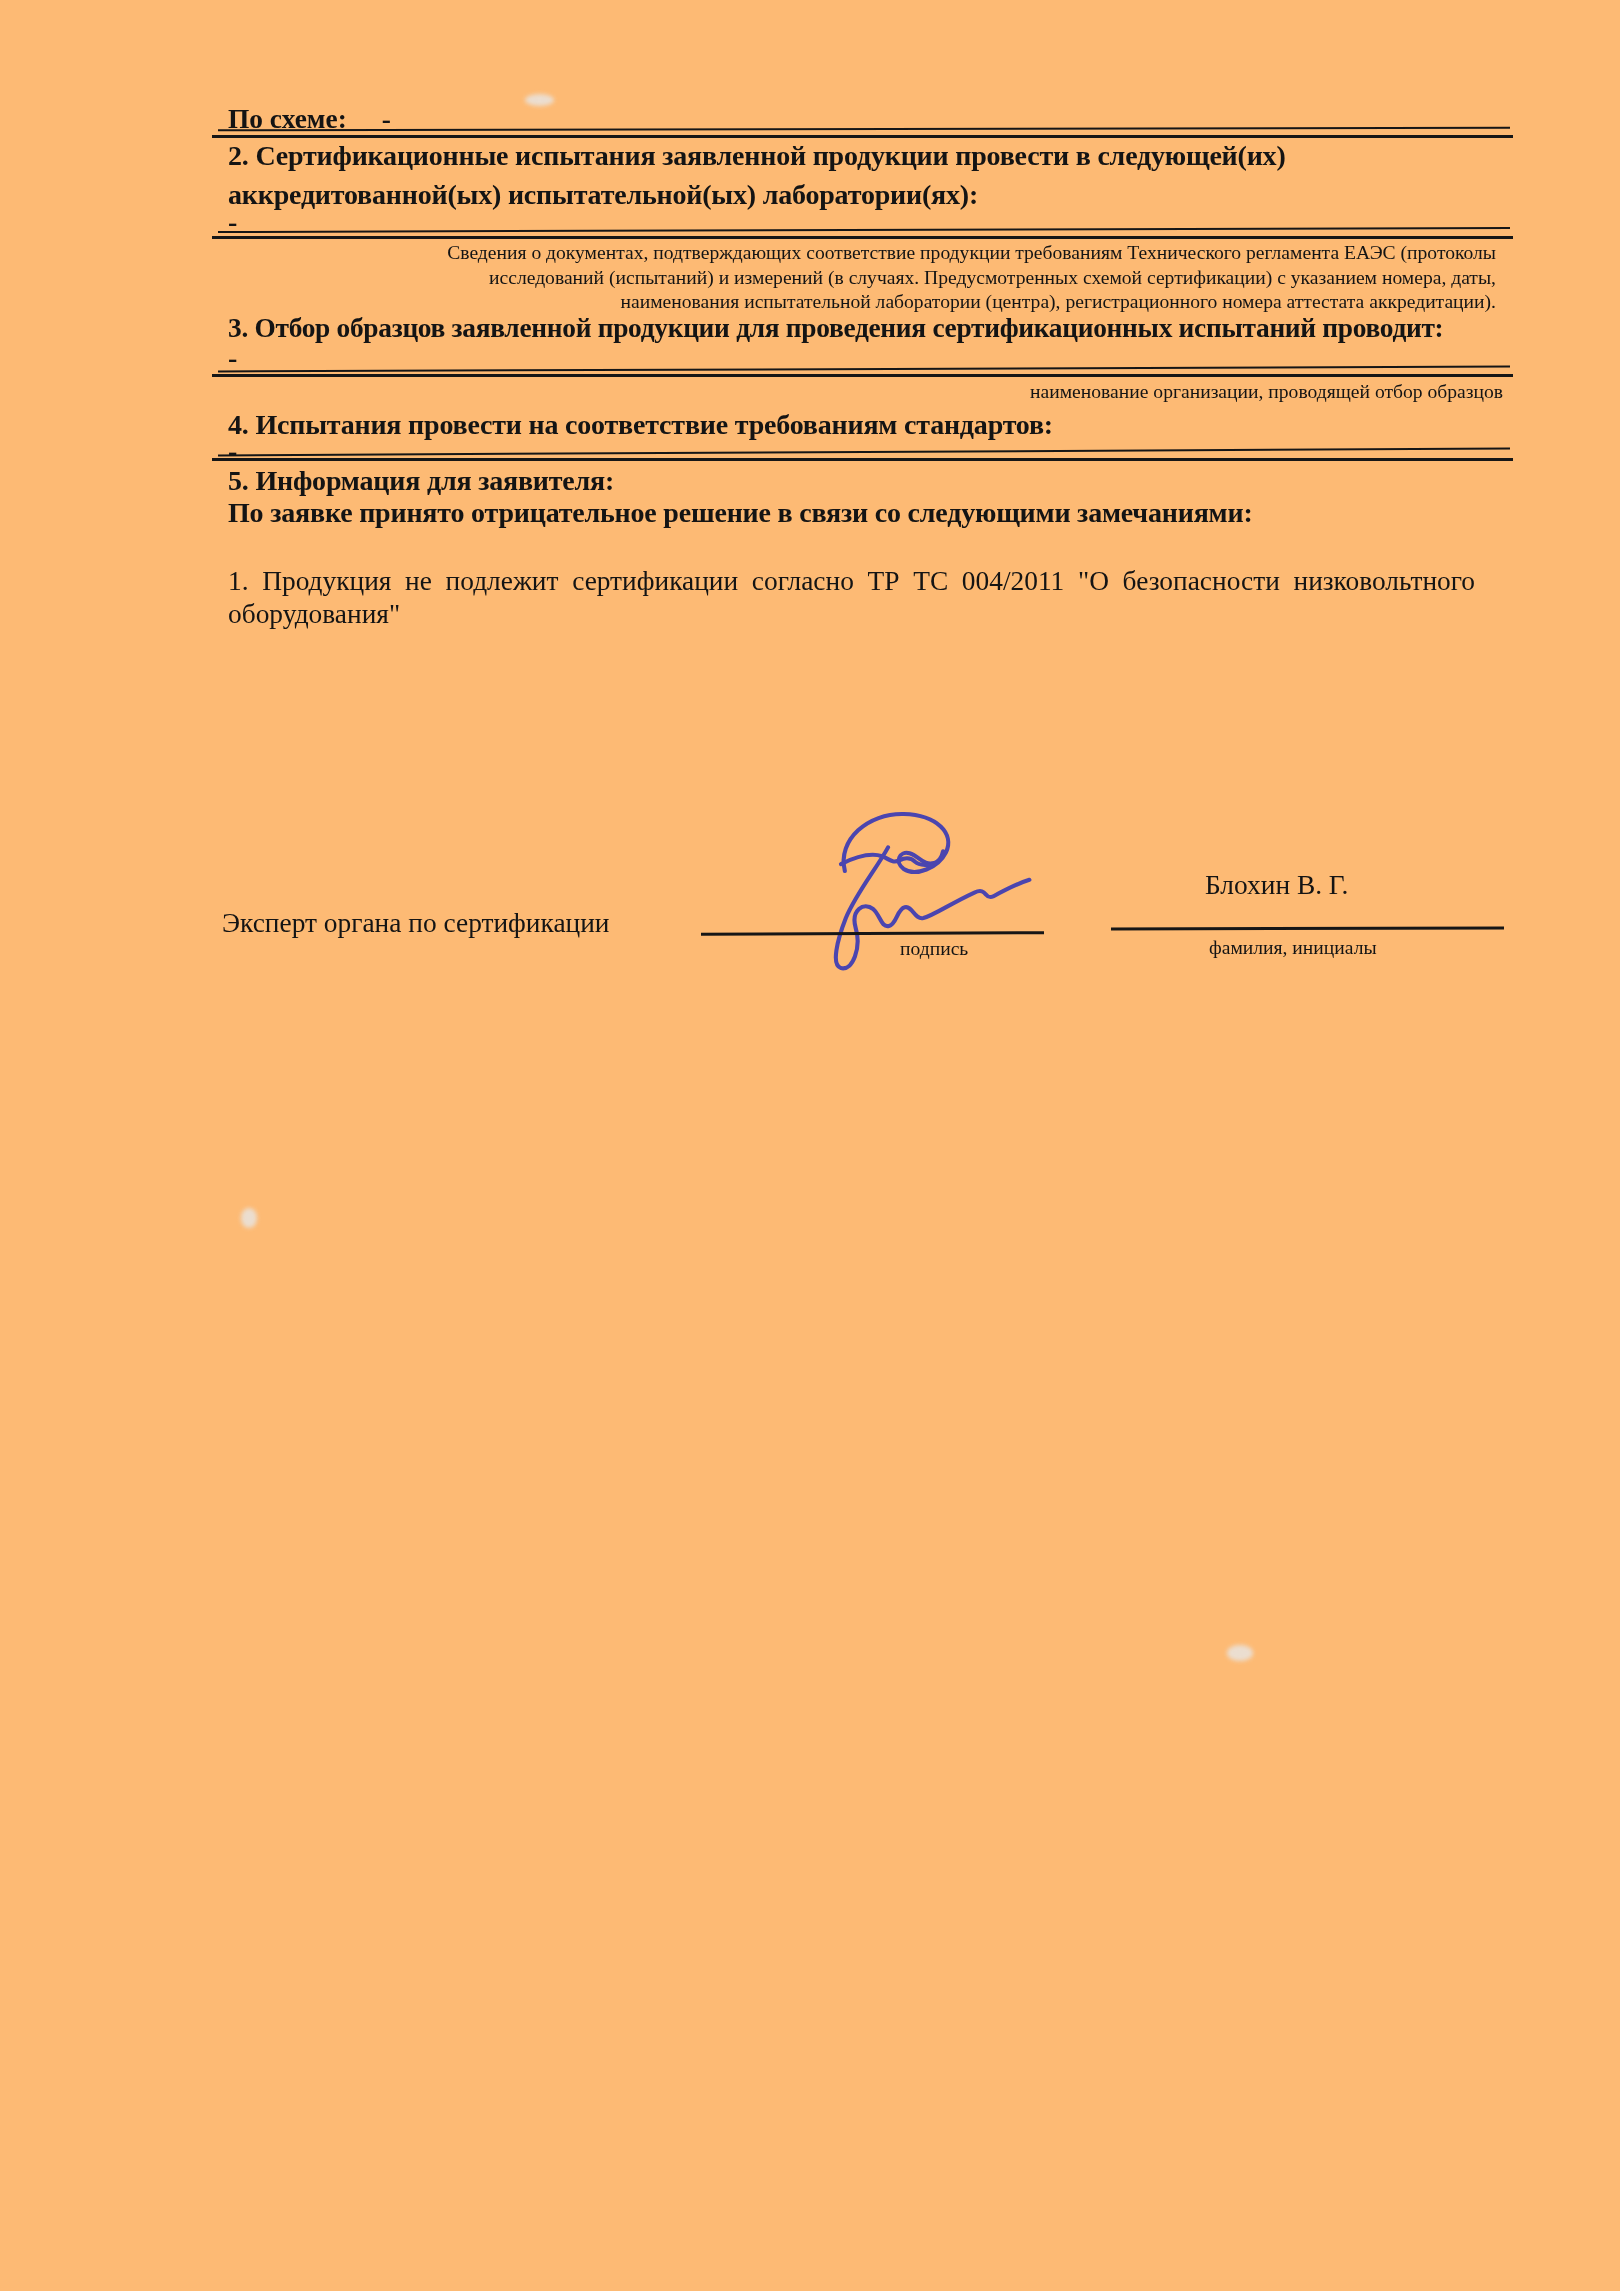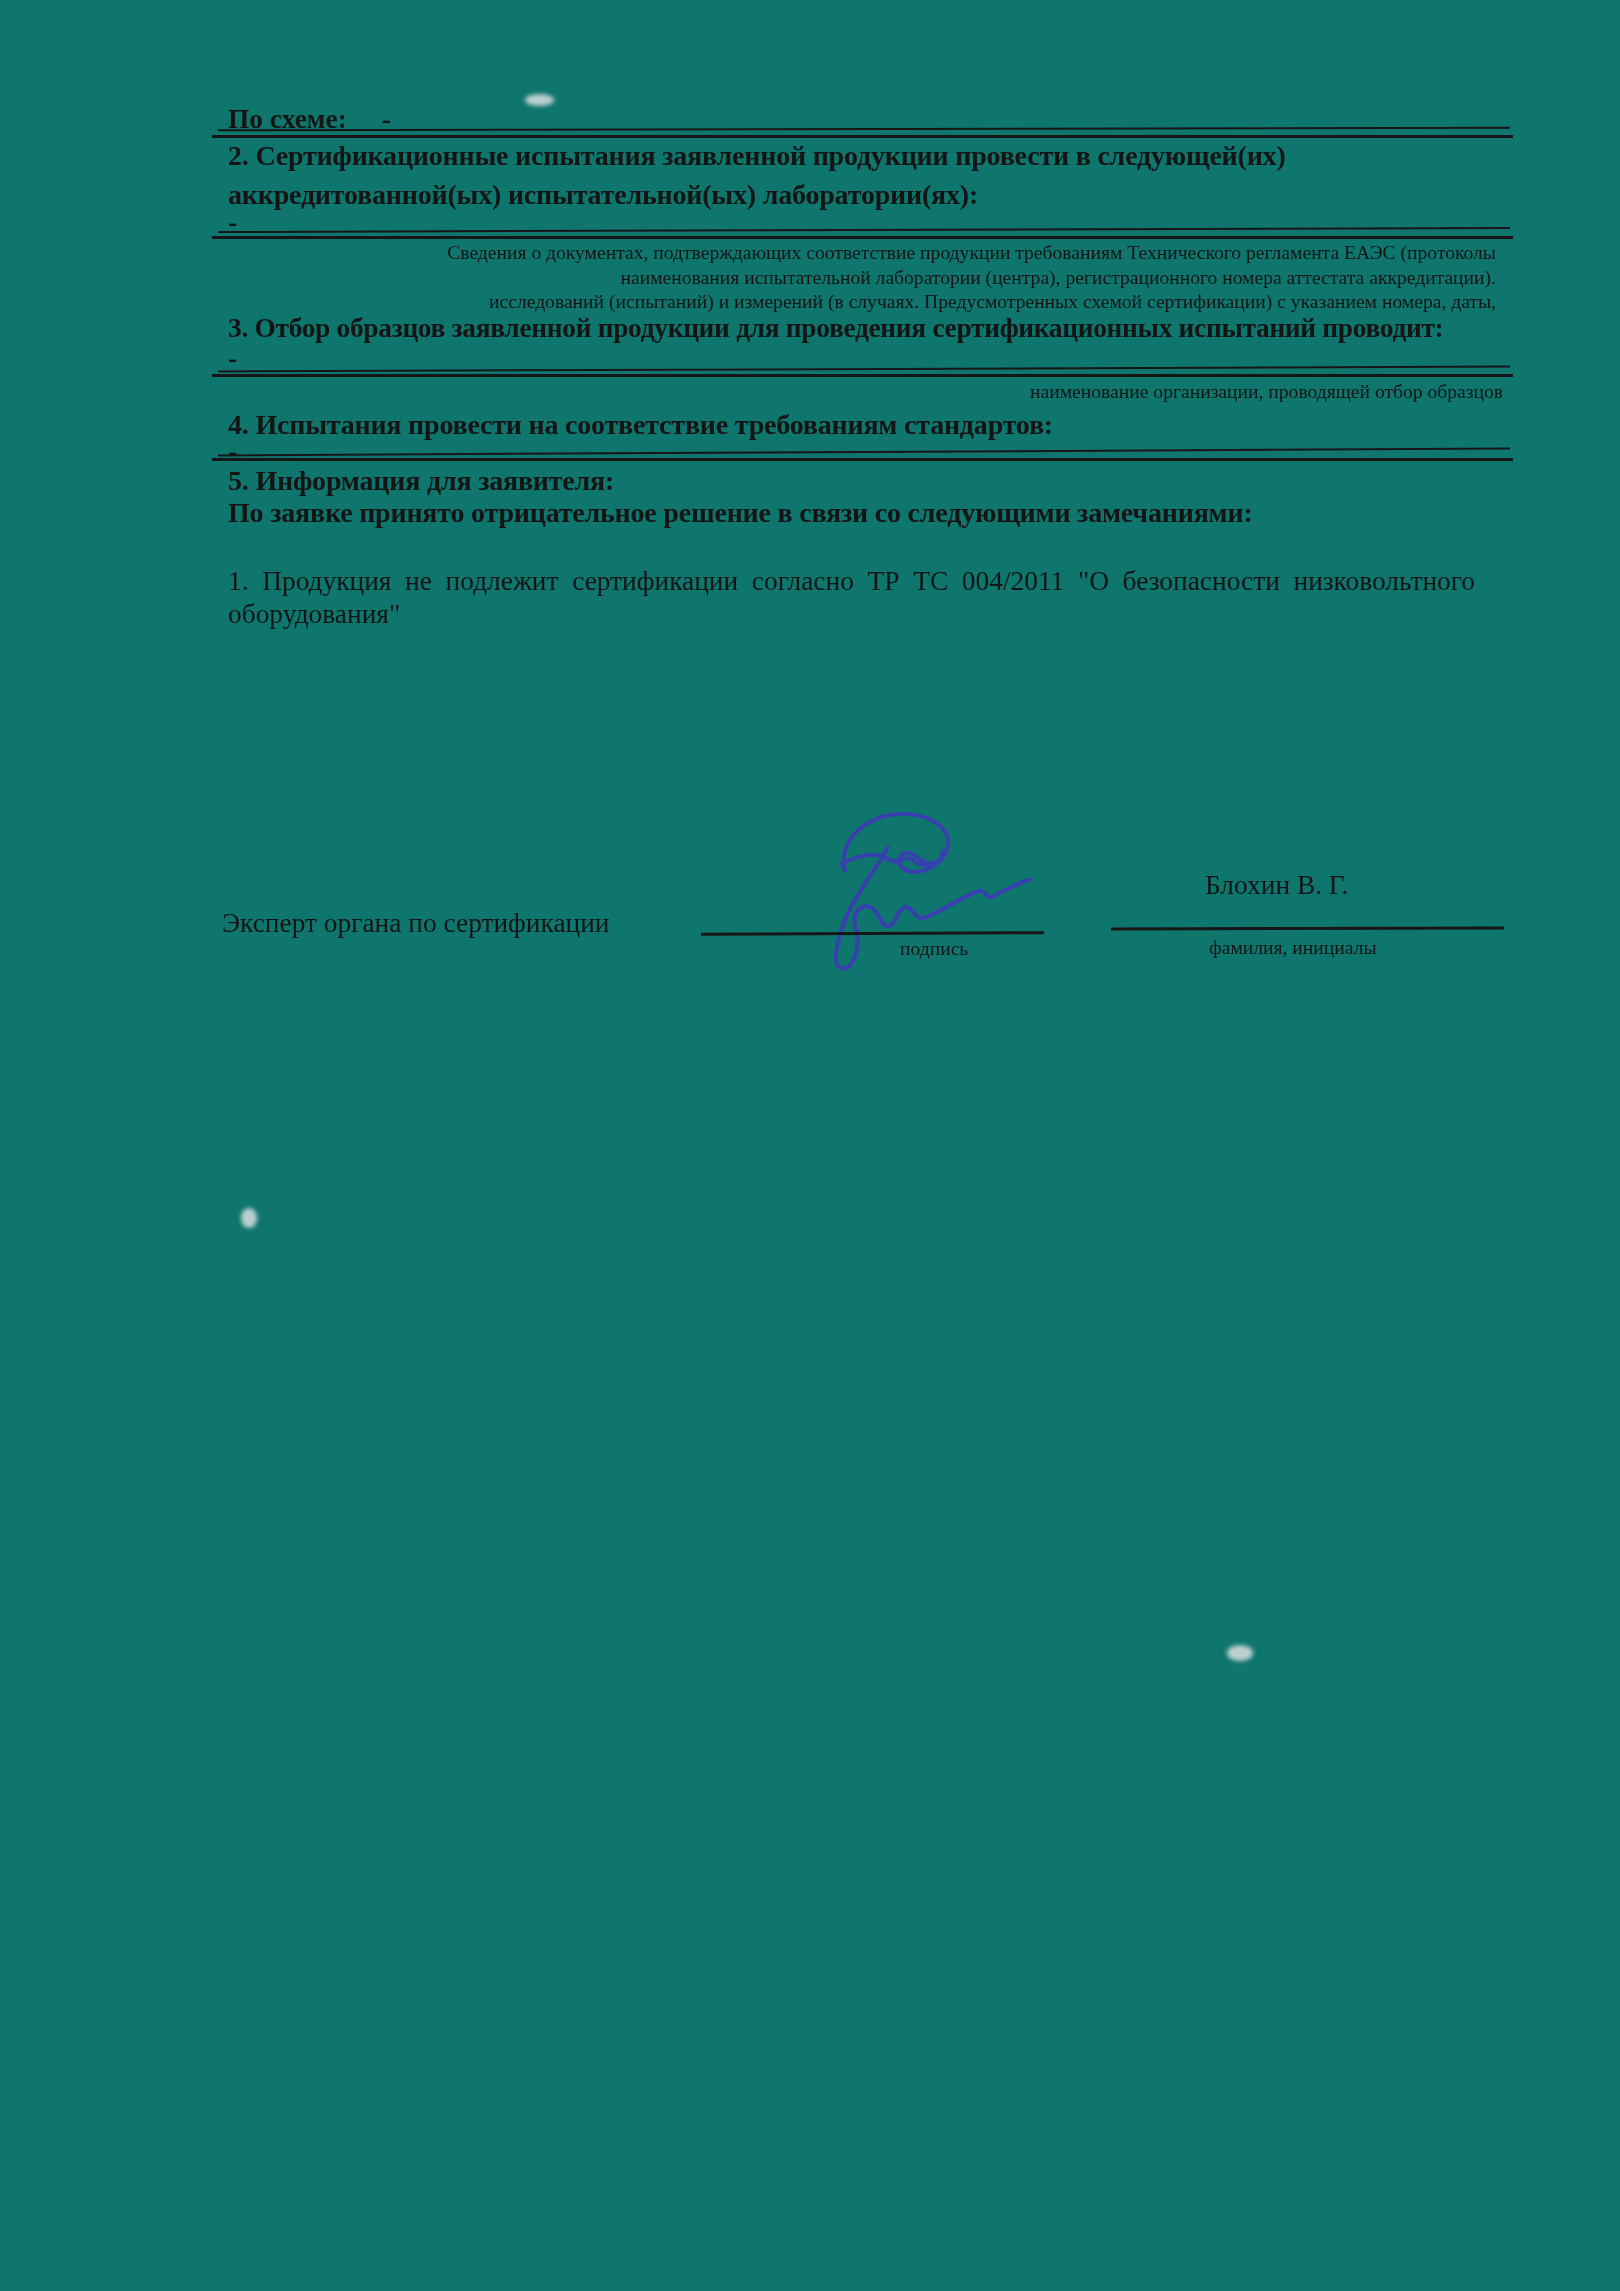--- a/index.html
+++ b/index.html
@@ -6,21 +6,21 @@
   html, body {
     margin: 0;
     padding: 0;
     background: #ffffff;
   }
   .page {
     position: relative;
     width: 1620px;
     height: 2292px;
     margin: 0 auto;
-    background: #0f766e;
+    background: #fdba74;
     color: #141414;
     font-family: "Liberation Serif", "DejaVu Serif", serif;
     overflow: hidden;
   }
   .abs { position: absolute; }
   .b { font-weight: bold; }
   .nowrap { white-space: nowrap; }
   .h { font-size: 28px; letter-spacing: -0.2px; }
   .body-txt { font-size: 27.4px; }
   .small-txt { font-size: 19.6px; }
@@ -63,22 +63,22 @@
   <div class="rule" style="left:218px; top:128px; width:1292px; height:2px; transform:rotate(-0.12deg);"></div>
   <div class="rule" style="left:212px; top:135px; width:1301px; height:2.9px;"></div>
 
   <div class="abs h b nowrap" style="left:228px; top:140px;">2. Сертификационные испытания заявленной продукции провести в следующей(их)</div>
   <div class="abs h b nowrap" style="left:228px; top:179px;">аккредитованной(ых) испытательной(ых) лаборатории(ях):</div>
   <div class="abs h b" style="left:228px; top:206px;">-</div>
   <div class="rule" style="left:218px; top:229px; width:1292px; height:2px; transform:rotate(-0.18deg);"></div>
   <div class="rule" style="left:212px; top:236px; width:1301px; height:2.9px;"></div>
   <div class="abs small-txt note-center" style="left:228px; top:241px; width:1268px;">
     <div>Сведения о документах, подтверждающих соответствие продукции требованиям Технического регламента ЕАЭС (протоколы</div>
+    <div>исследований (испытаний) и измерений (в случаях. Предусмотренных схемой сертификации) с указанием номера, даты,</div>
     <div>наименования испытательной лаборатории (центра), регистрационного номера аттестата аккредитации).</div>
-    <div>исследований (испытаний) и измерений (в случаях. Предусмотренных схемой сертификации) с указанием номера, даты,</div>
   </div>
 
   <div class="abs b nowrap" style="left:228px; top:313px; font-size:27.4px; letter-spacing:-0.3px;">3. Отбор образцов заявленной продукции для проведения сертификационных испытаний проводит:</div>
   <div class="abs h b" style="left:228px; top:342px;">-</div>
   <div class="rule" style="left:218px; top:368px; width:1292px; height:2px; transform:rotate(-0.22deg);"></div>
   <div class="rule" style="left:212px; top:374px; width:1301px; height:2.9px;"></div>
   <div class="abs small-txt note-center" style="left:235px; top:380px; width:1268px;">наименование организации, проводящей отбор образцов</div>
 
   <div class="abs h b nowrap" style="left:228px; top:409px;">4. Испытания провести на соответствие требованиям стандартов:</div>
   <div class="abs h b" style="left:228px; top:435px;">-</div>

